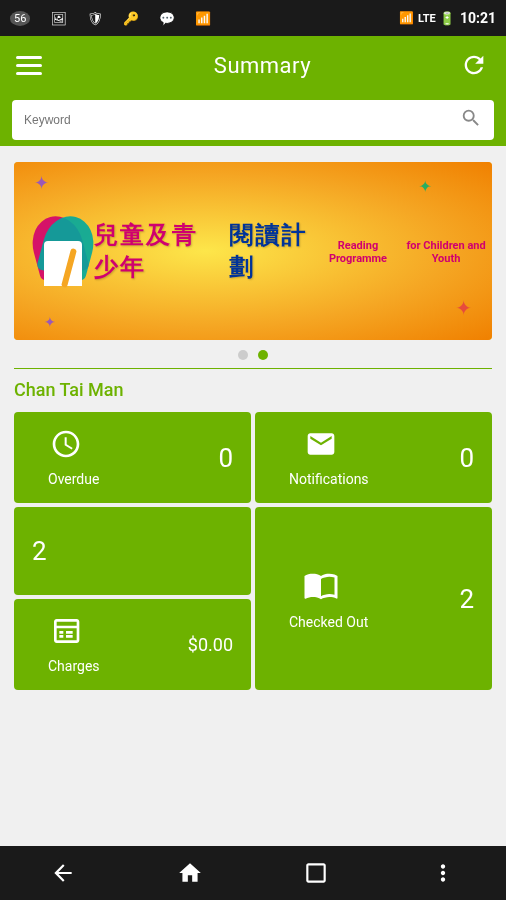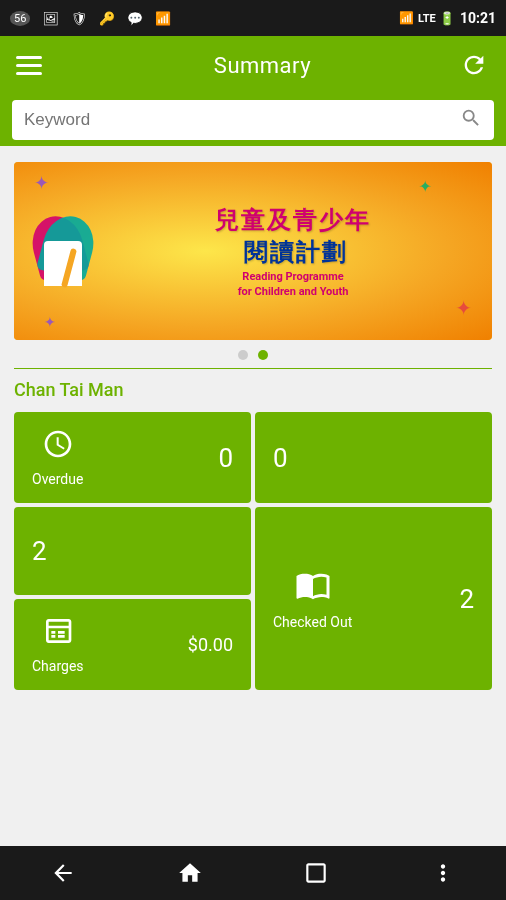--- a/index.html
+++ b/index.html
@@ -20,21 +20,21 @@
       display: flex;
       align-items: center;
       justify-content: space-between;
       padding: 0 10px;
       color: white;
       font-size: 12px;
     }
     .status-left {
       display: flex;
       align-items: center;
-      gap: 12px;
+      gap: 20px;
     }
     .status-right {
       display: flex;
       align-items: center;
       gap: 4px;
       font-size: 13px;
       font-weight: bold;
     }
 
     
@@ -95,21 +95,21 @@
       height: 40px;
       display: flex;
       align-items: center;
       padding: 0 12px;
       gap: 8px;
     }
     .search-input-wrap input {
       flex: 1;
       border: none;
       outline: none;
-      font-size: 17px;
+      font-size: 12px;
       color: #999;
       background: transparent;
     }
     .search-icon svg {
       width: 22px;
       height: 22px;
       fill: #888;
     }
 
     
@@ -140,21 +140,21 @@
       z-index: 2;
       display: flex;
       align-items: center;
       justify-content: center;
       width: 100%;
       height: 100%;
     }
     
     .banner-inner {
       display: flex;
-      flex-direction: column;
+      flex-direction: row;
       align-items: center;
       justify-content: center;
     }
     .banner-chinese {
       font-size: 24px;
       font-weight: bold;
       color: #d0006f;
       text-shadow: 1px 1px 2px rgba(0,0,0,0.2);
       letter-spacing: 2px;
     }
@@ -224,20 +224,21 @@
     .tile-left {
       display: flex;
       flex-direction: column;
       align-items: center;
       gap: 6px;
     }
     .tile-label {
       color: white;
       font-size: 14px;
       font-weight: 400;
+      margin-left: 16px;
     }
     .tile-icon {
       color: white;
       font-size: 28px;
       line-height: 1;
     }
     .tile-value {
       color: white;
       font-size: 26px;
       font-weight: 400;
@@ -370,20 +371,28 @@
           <svg width="32" height="32" viewBox="0 0 24 24" fill="white">
             <path d="M11.99 2C6.47 2 2 6.48 2 12s4.47 10 9.99 10C17.52 22 22 17.52 22 12S17.52 2 11.99 2zM12 20c-4.42 0-8-3.58-8-8s3.58-8 8-8 8 3.58 8 8-3.58 8-8 8zm.5-13H11v6l5.25 3.15.75-1.23-4.5-2.67V7z"></path>
           </svg>
         </div>
         <span class="tile-label">Overdue</span>
       </div>
       <span class="tile-value">0</span>
     </div>
 
     <div class="tile">
+      <div class="tile-left">
+        <div class="tile-icon">
+          <svg width="32" height="32" viewBox="0 0 24 24" fill="white">
+            <path d="M20 4H4c-1.1 0-1.99.9-1.99 2L2 18c0 1.1.9 2 2 2h16c1.1 0 2-.9 2-2V6c0-1.1-.9-2-2-2zm0 4l-8 5-8-5V6l8 5 8-5v2z"></path>
+          </svg>
+        </div>
+        <span class="tile-label">Notifications</span>
+      </div>
       <span class="tile-value">0</span>
     </div>
 
     <div class="tile">
       <span class="tile-value">2</span>
     </div>
 
     <div class="tile tile-tall">
       <div class="tile-left">
         <div class="tile-icon">

